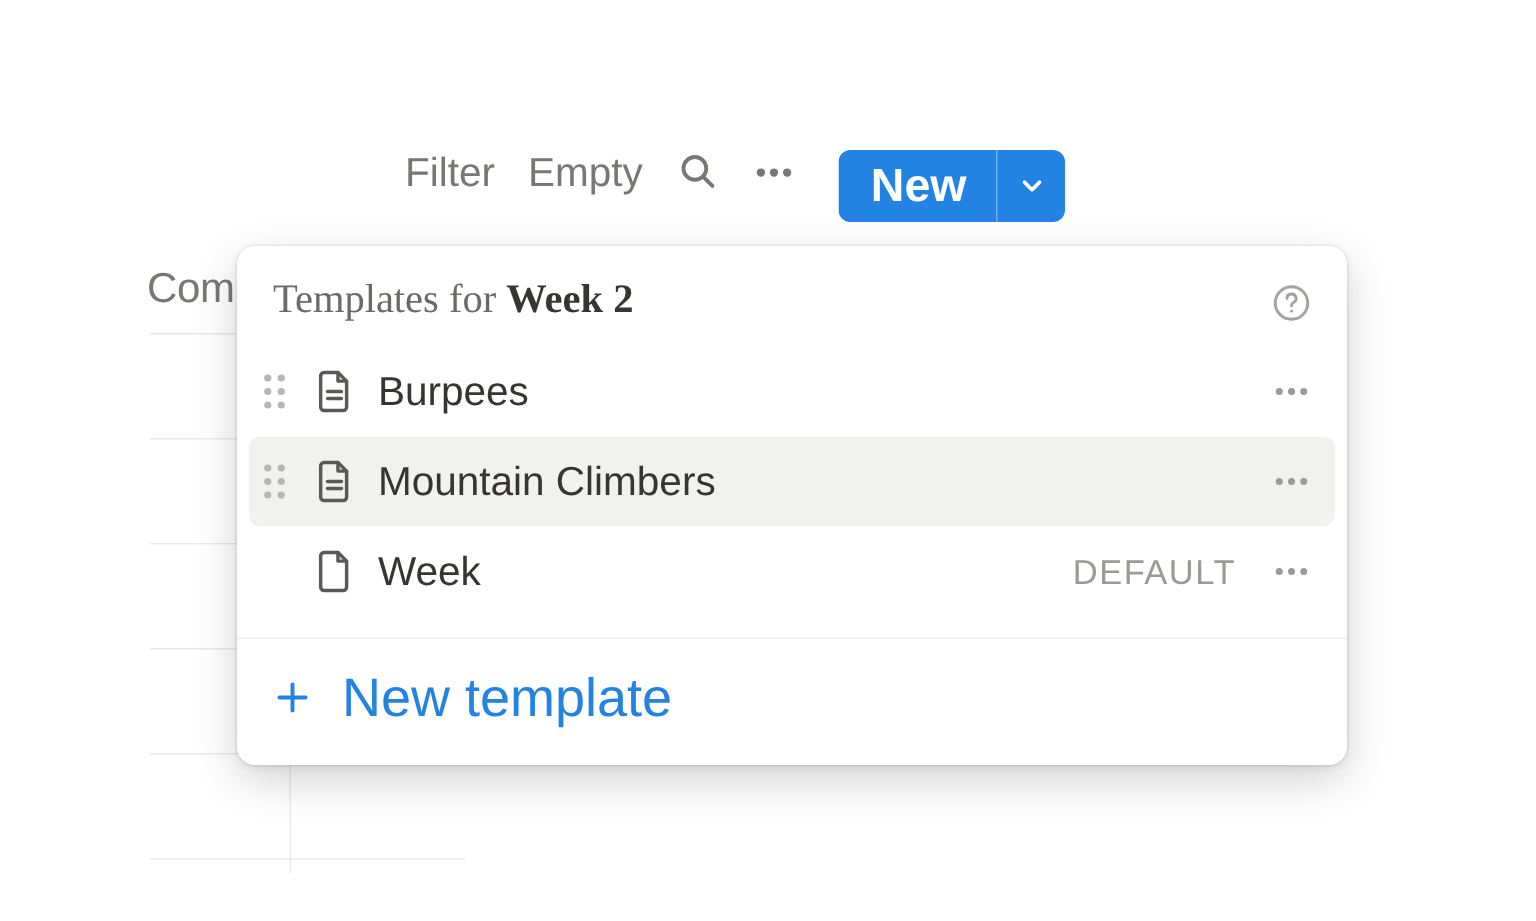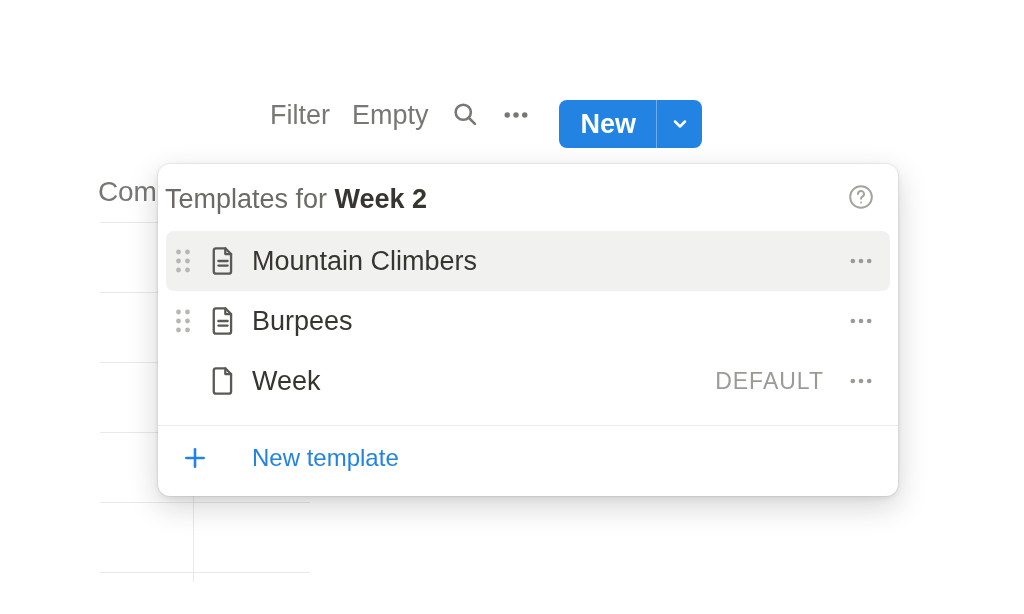--- a/index.html
+++ b/index.html
@@ -67,21 +67,21 @@
     align-items: stretch;
     height: 48px;
     border-radius: 8px;
     overflow: hidden;
     margin-left: 6px;
   }
   .new-main {
     background: #2383e2;
     color: #fff;
     font-weight: 600;
-    font-size: 27px;
+    font-size: 31px;
     display: flex;
     align-items: center;
     padding: 0 20px 0 22px;
     cursor: pointer;
   }
   .new-chevron {
     background: #2383e2;
     border-left: 1px solid rgba(255,255,255,0.35);
     display: flex;
     align-items: center;
@@ -99,23 +99,24 @@
     background: #ffffff;
     border-radius: 12px;
     box-shadow:
       0 0 0 1px rgba(15,15,15,0.05),
       0 10px 30px rgba(15,15,15,0.18),
       0 2px 6px rgba(15,15,15,0.08);
     padding-bottom: 2px;
   }
   .popover-header {
     display: flex;
-    align-items: flex-start;
+    align-items: flex-end;
     justify-content: space-between;
-    padding: 20px 24px 12px 7px;
+    padding: 20px 24px 12px 24px;
+    font-family: Liberation Serif, serif;
   }
   .popover-title {
     font-size: 27px;
     color: #37352f;
   }
   .popover-title .prefix { color: #6b6a66; font-weight: 400; }
   .popover-title .bold { font-weight: 700; color: #37352f; }
   .help-btn {
     color: #a5a39d;
     display: inline-flex;
@@ -189,24 +190,23 @@
     align-items: center;
     gap: 20px;
     padding: 18px 24px 22px 24px;
     cursor: pointer;
   }
   .plus-icon {
     color: #2383e2;
     display: inline-flex;
   }
   .new-template-label {
-    font-size: 24px;
+    font-size: 36px;
     color: #2383e2;
     font-weight: 400;
-    margin-left: 24px;
   }
 
   svg { display: block; }
 </style>
 </head>
 <body>
 
 <div class="bg-vline"></div>
 <div class="bg-hline" style="top:222px"></div>
 <div class="bg-hline" style="top:292px"></div>
@@ -254,69 +254,69 @@
       <svg width="26" height="26" viewBox="0 0 24 24" fill="none" stroke="currentColor" stroke-width="1.8" stroke-linecap="round" stroke-linejoin="round">
         <circle cx="12" cy="12" r="10"></circle>
         <path d="M9.2 9.2a2.8 2.8 0 1 1 4.1 2.5c-.9.5-1.3 1-1.3 2"></path>
         <circle cx="12" cy="17" r="0.9" fill="currentColor" stroke="none"></circle>
       </svg>
     </span>
   </div>
 
   <div class="template-list">
 
+    <div class="template-row">
+      <span class="drag-handle">
+        <svg width="16" height="24" viewBox="0 0 10 16" fill="currentColor">
+          <circle cx="2" cy="2" r="1.6"></circle>
+            <circle cx="8" cy="2" r="1.6"></circle>
+          <circle cx="2" cy="8" r="1.6"></circle>
+            <circle cx="8" cy="8" r="1.6"></circle>
+          <circle cx="2" cy="14" r="1.6"></circle>
+            <circle cx="8" cy="14" r="1.6"></circle>
+        </svg>
+      </span>
+      <span class="file-icon">
+        <svg width="28" height="30" viewBox="0 0 24 26" fill="none" stroke="currentColor" stroke-width="2" stroke-linejoin="round" stroke-linecap="round">
+          <path d="M6 2h8l5 5v15a2 2 0 0 1-2 2H6a2 2 0 0 1-2-2V4a2 2 0 0 1 2-2z"></path>
+          <path d="M14 2v5h5"></path>
+          <line x1="8" y1="13" x2="16" y2="13"></line>
+          <line x1="8" y1="17" x2="16" y2="17"></line>
+        </svg>
+      </span>
+      <span class="template-label">Burpees</span>
+      <span class="row-more">
+        <svg width="28" height="28" viewBox="0 0 24 24" fill="currentColor">
+          <circle cx="5" cy="12" r="2"></circle>
+            <circle cx="12" cy="12" r="2"></circle>
+            <circle cx="19" cy="12" r="2"></circle>
+        </svg>
+      </span>
+    </div>
+
     <div class="template-row hover">
       <span class="drag-handle">
         <svg width="16" height="24" viewBox="0 0 10 16" fill="currentColor">
           <circle cx="2" cy="2" r="1.6"></circle>
             <circle cx="8" cy="2" r="1.6"></circle>
           <circle cx="2" cy="8" r="1.6"></circle>
             <circle cx="8" cy="8" r="1.6"></circle>
           <circle cx="2" cy="14" r="1.6"></circle>
             <circle cx="8" cy="14" r="1.6"></circle>
         </svg>
       </span>
       <span class="file-icon">
         <svg width="28" height="30" viewBox="0 0 24 26" fill="none" stroke="currentColor" stroke-width="2" stroke-linejoin="round" stroke-linecap="round">
           <path d="M6 2h8l5 5v15a2 2 0 0 1-2 2H6a2 2 0 0 1-2-2V4a2 2 0 0 1 2-2z"></path>
           <path d="M14 2v5h5"></path>
           <line x1="8" y1="13" x2="16" y2="13"></line>
           <line x1="8" y1="17" x2="16" y2="17"></line>
         </svg>
       </span>
       <span class="template-label">Mountain Climbers</span>
-      <span class="row-more">
-        <svg width="28" height="28" viewBox="0 0 24 24" fill="currentColor">
-          <circle cx="5" cy="12" r="2"></circle>
-            <circle cx="12" cy="12" r="2"></circle>
-            <circle cx="19" cy="12" r="2"></circle>
-        </svg>
-      </span>
-    </div>
-
-    <div class="template-row">
-      <span class="drag-handle">
-        <svg width="16" height="24" viewBox="0 0 10 16" fill="currentColor">
-          <circle cx="2" cy="2" r="1.6"></circle>
-            <circle cx="8" cy="2" r="1.6"></circle>
-          <circle cx="2" cy="8" r="1.6"></circle>
-            <circle cx="8" cy="8" r="1.6"></circle>
-          <circle cx="2" cy="14" r="1.6"></circle>
-            <circle cx="8" cy="14" r="1.6"></circle>
-        </svg>
-      </span>
-      <span class="file-icon">
-        <svg width="28" height="30" viewBox="0 0 24 26" fill="none" stroke="currentColor" stroke-width="2" stroke-linejoin="round" stroke-linecap="round">
-          <path d="M6 2h8l5 5v15a2 2 0 0 1-2 2H6a2 2 0 0 1-2-2V4a2 2 0 0 1 2-2z"></path>
-          <path d="M14 2v5h5"></path>
-          <line x1="8" y1="13" x2="16" y2="13"></line>
-          <line x1="8" y1="17" x2="16" y2="17"></line>
-        </svg>
-      </span>
-      <span class="template-label">Burpees</span>
       <span class="row-more">
         <svg width="28" height="28" viewBox="0 0 24 24" fill="currentColor">
           <circle cx="5" cy="12" r="2"></circle>
             <circle cx="12" cy="12" r="2"></circle>
             <circle cx="19" cy="12" r="2"></circle>
         </svg>
       </span>
     </div>
 
     <div class="template-row">

